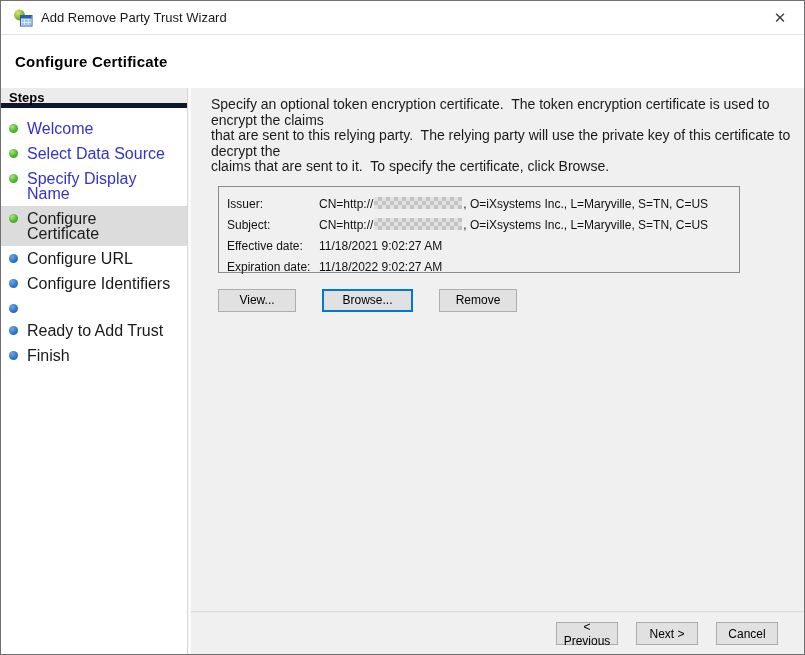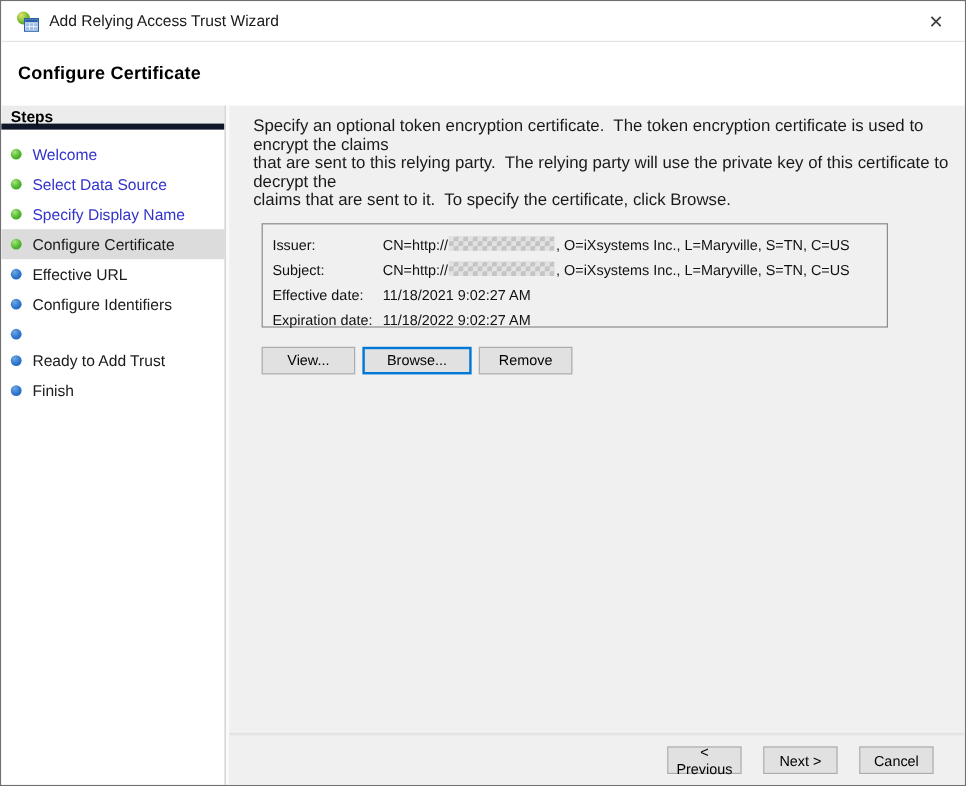--- a/index.html
+++ b/index.html
@@ -41,21 +41,21 @@
   
   .sidebar { width: 186px; flex: 0 0 186px; background: #ffffff; display: flex; flex-direction: column; }
   .steps-header {
     height: 20px; background: #ececec; border-bottom: 5px solid #0f172a;
     font-size: 13px; font-weight: bold; color: #000; padding: 2px 0 0 8px;
   }
   ul.steps { list-style: none; padding-top: 8px; }
   li.step {
     display: flex; align-items: flex-start;
     padding: 5px 6px 5px 8px;
-    font-size: 13px; line-height: 15px; color: #1a1a1a;
+    font-size: 16px; line-height: 15px; color: #1a1a1a;
   }
   li.step .bullet {
     width: 9px; height: 9px; border-radius: 50%;
     margin: 3px 9px 0 0; flex: 0 0 9px;
   }
   li.step.done .bullet, li.step.current .bullet {
     background: radial-gradient(circle at 35% 30%, #a9e67e, #4db52e 55%, #379a1d);
   }
   li.step.up .bullet {
     background: radial-gradient(circle at 35% 30%, #6fa8e0, #2d74cc 55%, #1e5cb3);
@@ -84,21 +84,21 @@
   .cert-value { white-space: nowrap; }
   .redacted {
     display: inline-block; width: 88px; height: 12px; vertical-align: -1px; margin: 0 1px;
     background-image:
       linear-gradient(45deg, #c3c3c3 25%, transparent 25%, transparent 75%, #c3c3c3 75%),
       linear-gradient(45deg, #c3c3c3 25%, #e2e2e2 25%, #e2e2e2 75%, #c3c3c3 75%);
     background-size: 8px 8px; background-position: 0 0, 4px 4px;
     filter: blur(0.5px);
   }
 
-  .action-row { display: flex; gap: 6px; margin: 16px 0 0 7px; }
+  .action-row { display: flex; gap: 26px; margin: 16px 0 0 7px; }
 
   .btn {
     height: 23px; background: #e1e1e1; border: 1px solid #adadad;
     font-size: 12px; color: #000; font-family: "Liberation Sans", sans-serif;
     display: inline-flex; align-items: center; justify-content: center;
     padding: 0 4px; cursor: default;
   }
   .btn-view, .btn-remove { width: 78px; }
   .btn-browse { width: 91px; border: 2px solid #0078d7; }
 
@@ -128,21 +128,21 @@
       <circle cx="6.5" cy="7" r="5.4" fill="url(#gball)"></circle>
       <rect x="7.5" y="7.5" width="11.5" height="10.5" fill="#ffffff" stroke="#2b5fa8" stroke-width="1"></rect>
       <rect x="8" y="8" width="10.5" height="2.6" fill="#2b5fa8"></rect>
       <rect x="8.4" y="11.3" width="3" height="2.6" fill="#9cc0e8"></rect>
       <rect x="11.9" y="11.3" width="3" height="2.6" fill="#9cc0e8"></rect>
       <rect x="15.4" y="11.3" width="3" height="2.6" fill="#9cc0e8"></rect>
       <rect x="8.4" y="14.6" width="3" height="2.6" fill="#9cc0e8"></rect>
       <rect x="11.9" y="14.6" width="3" height="2.6" fill="#9cc0e8"></rect>
       <rect x="15.4" y="14.6" width="3" height="2.6" fill="#9cc0e8"></rect>
     </svg>
-    <span class="title-text">Add Relying Access Trust Wizard</span>
+    <span class="title-text">Add Remove Party Trust Wizard</span>
     <button class="close-btn">✕</button>
   </div>
 
   <div class="heading-band">
     <h1>Configure Certificate</h1>
   </div>
 
   <div class="body">
 
     <div class="sidebar">
@@ -159,21 +159,21 @@
         <li class="step done">
           <span class="bullet"></span>
           <span class="step-label">Specify Display Name</span>
         </li>
         <li class="step current">
           <span class="bullet"></span>
           <span class="step-label">Configure Certificate</span>
         </li>
         <li class="step up">
           <span class="bullet"></span>
-          <span class="step-label">Effective URL</span>
+          <span class="step-label">Configure URL</span>
         </li>
         <li class="step up">
           <span class="bullet"></span>
           <span class="step-label">Configure Identifiers</span>
         </li>
         <li class="step up">
           <span class="bullet"></span>
         </li>
         <li class="step up">
           <span class="bullet"></span>

